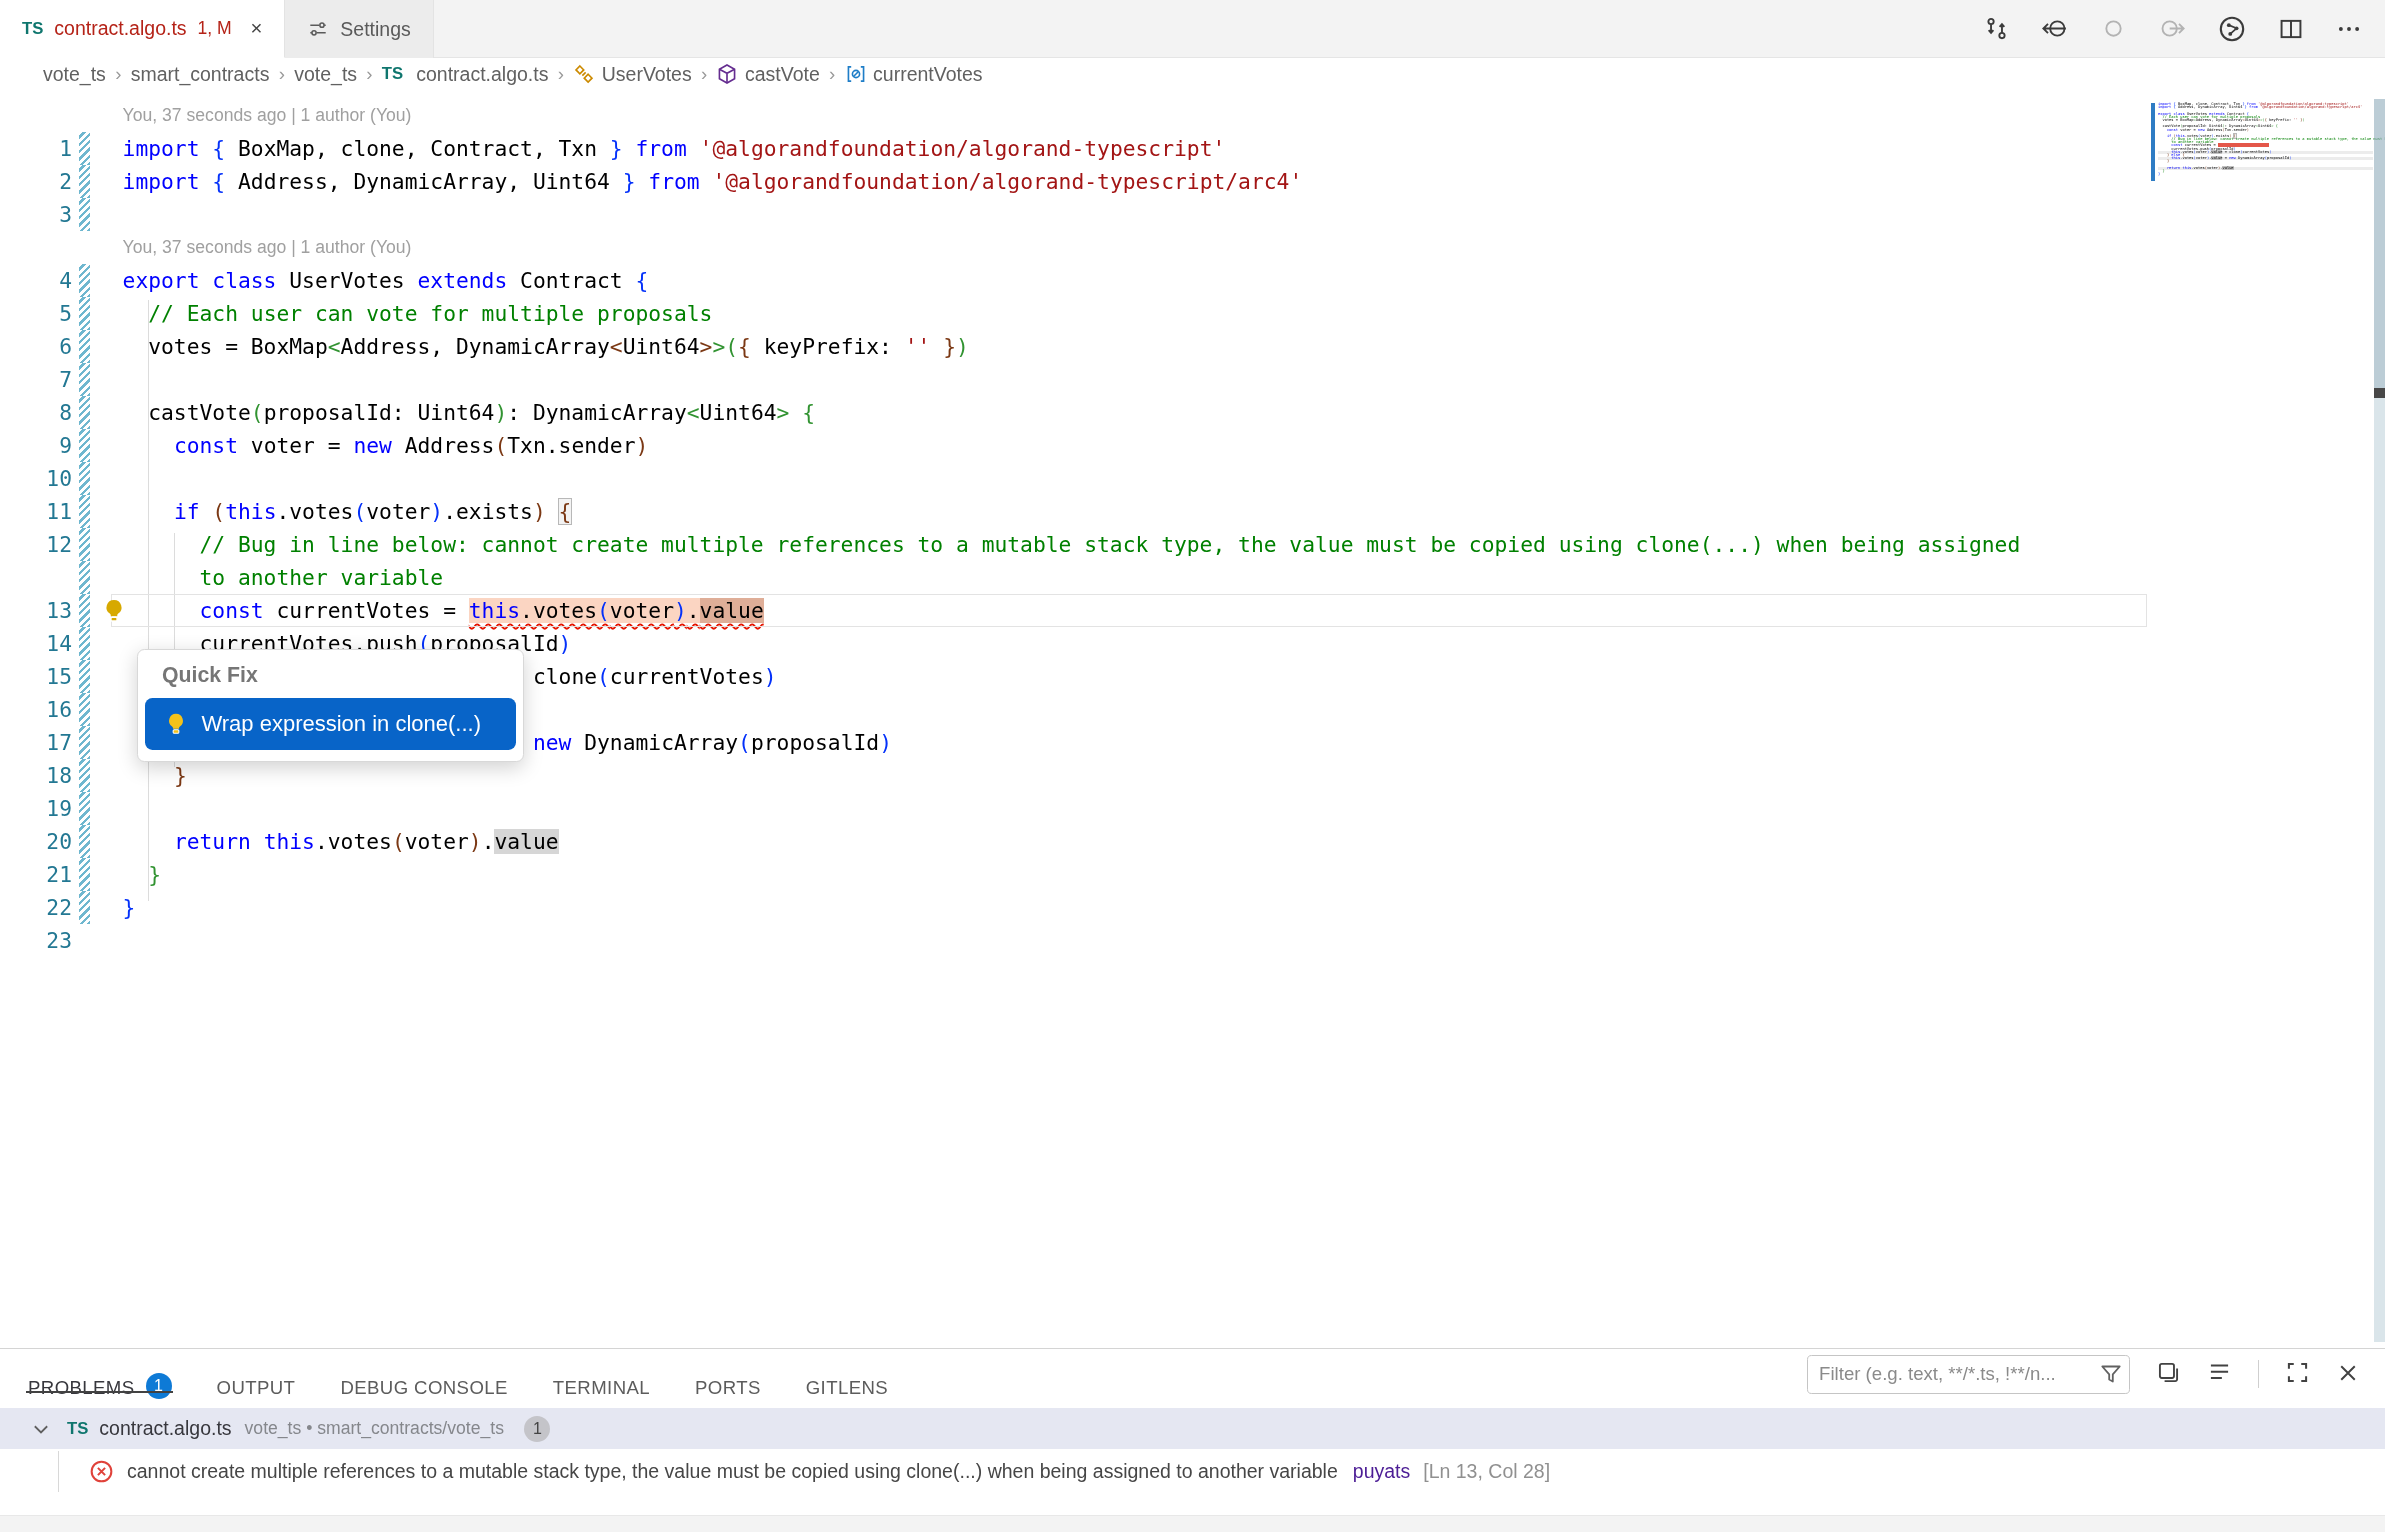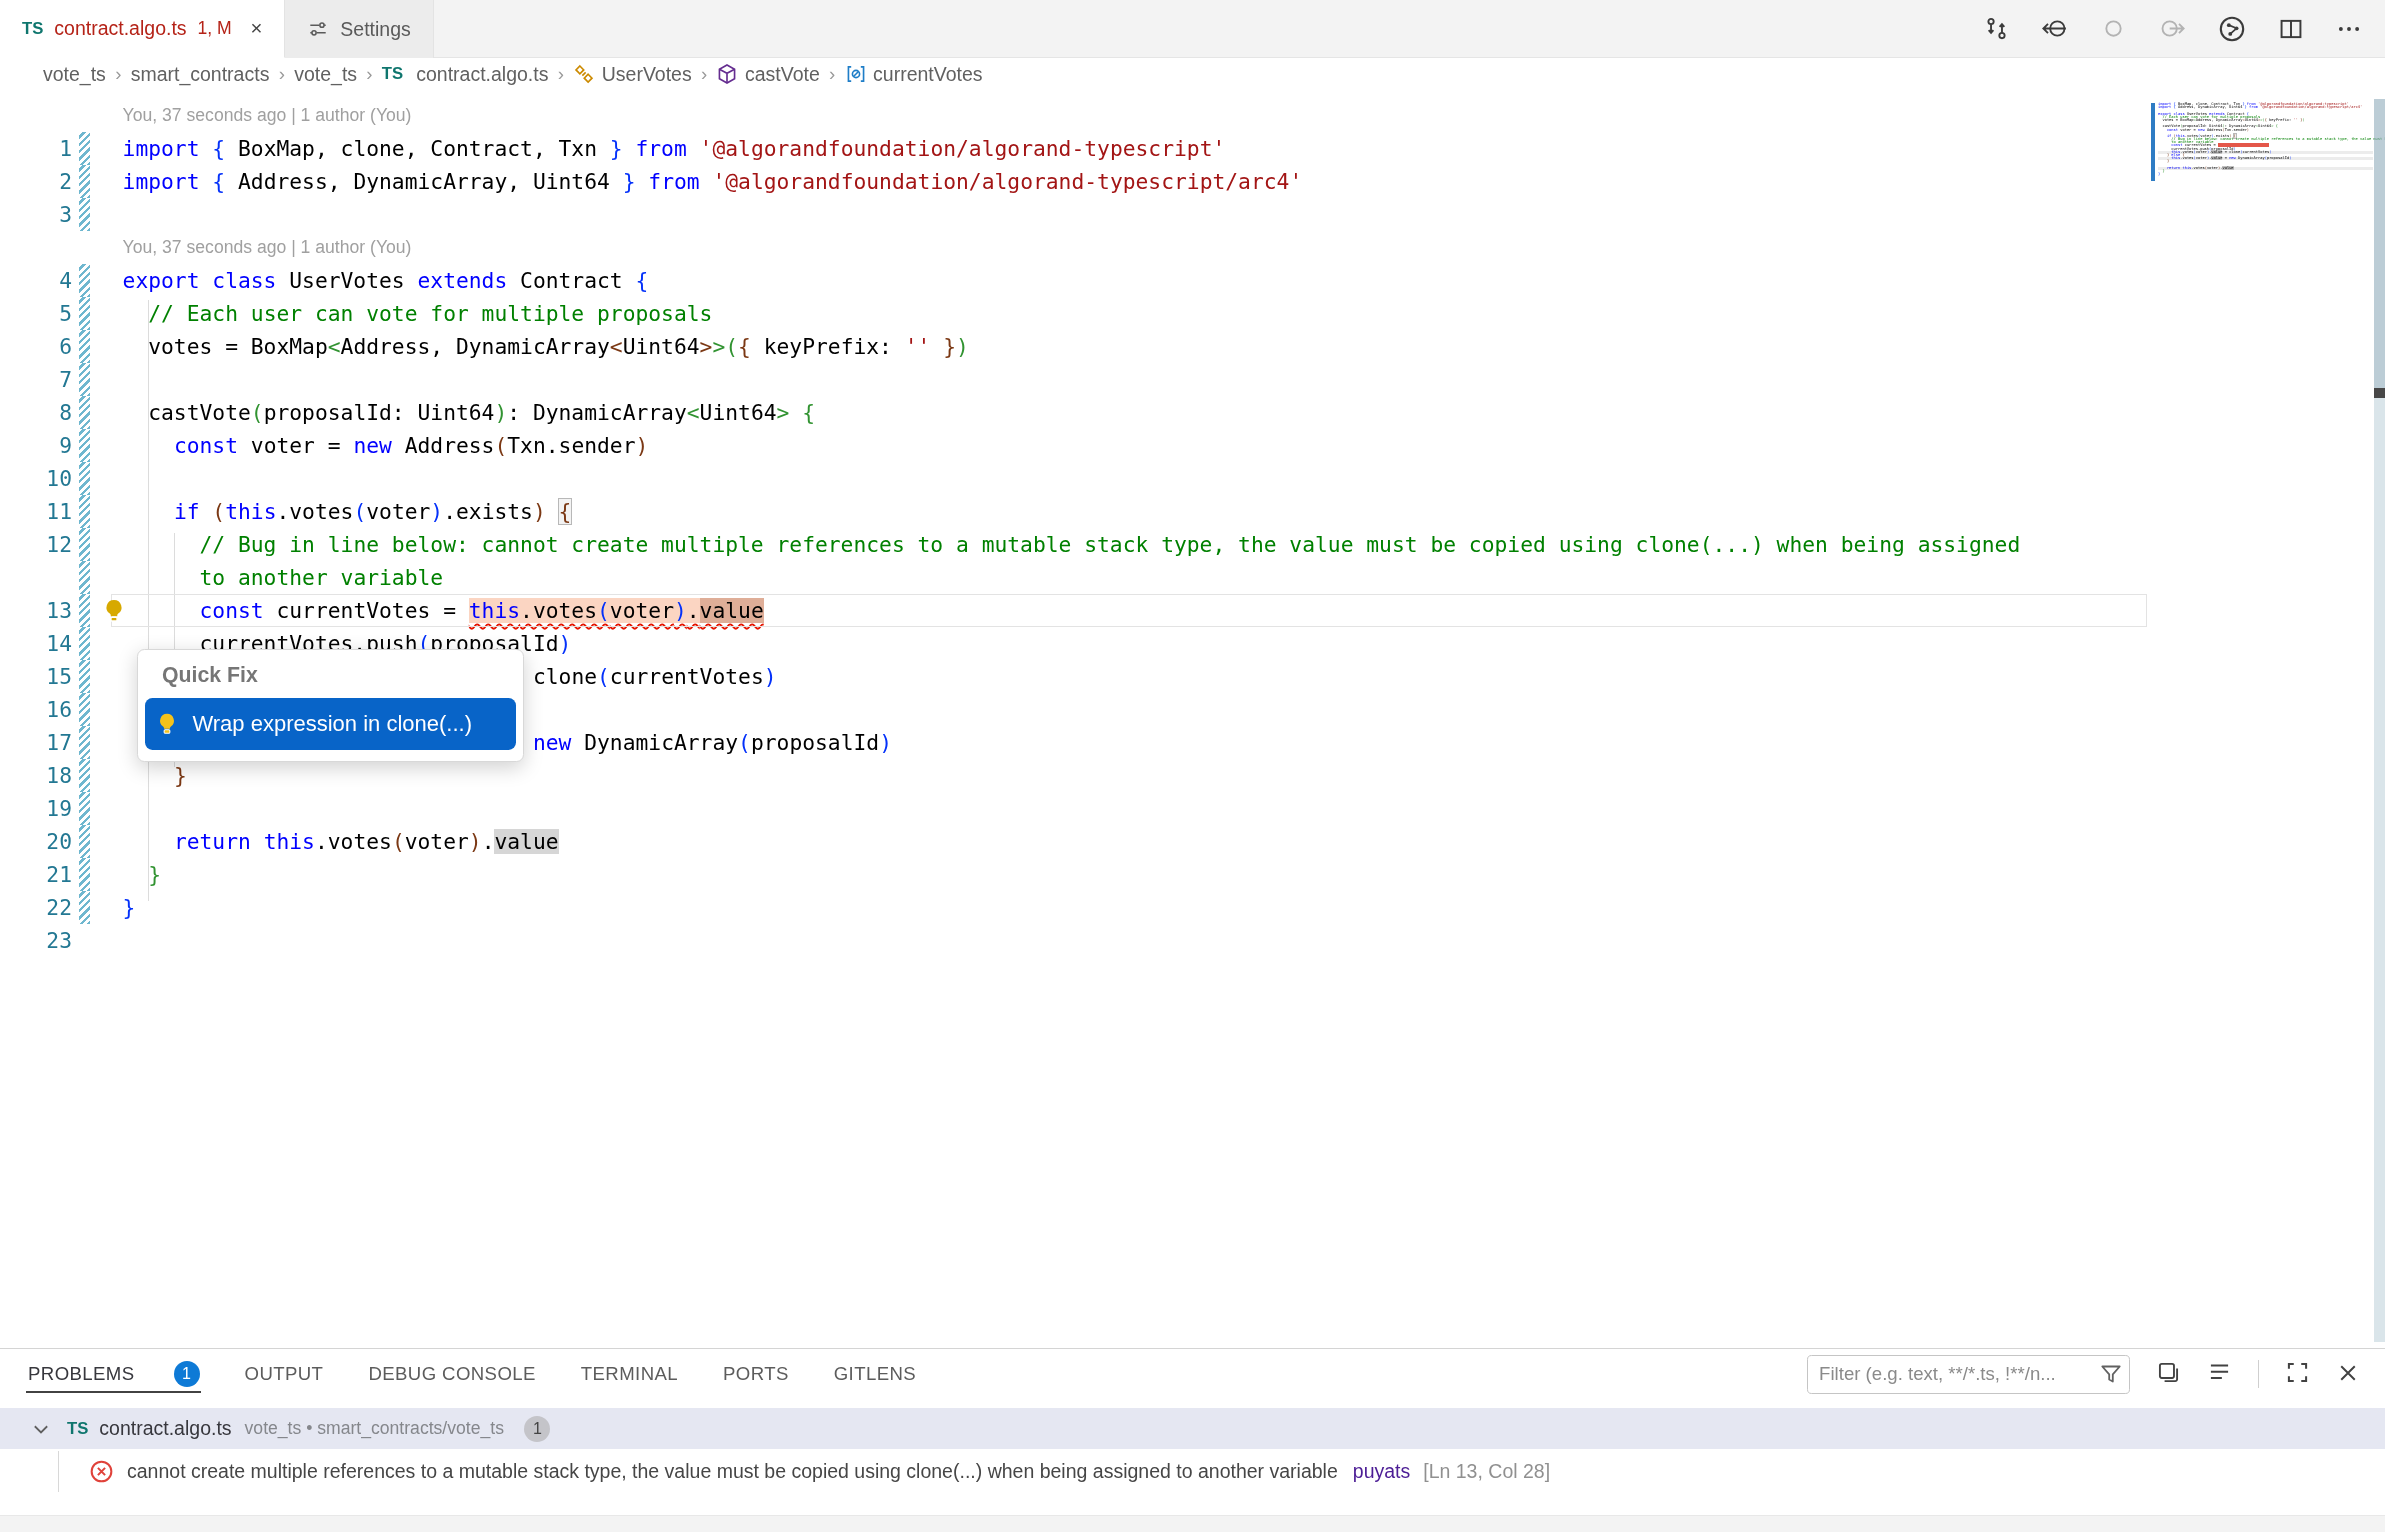--- a/index.html
+++ b/index.html
@@ -68,27 +68,27 @@
   .minimap .tok.gh { background:#c2c2c2; }
   .minimap .mrow.ghrow { background:#ececec; }
   .ruler { position:absolute; left:2374px; top:9.3px; width:12px; height:1243px; background:rgba(166,192,206,.42); }
   .ruler .thumb { position:absolute; left:0; right:0; top:0; height:289px; background:rgba(120,150,168,.30); }
   .ruler .mark { position:absolute; left:0; right:0; top:289px; height:10.2px; background:#474747; }
 
   
   .quickfix { position:absolute; left:137px; top:649px; width:387px; height:113px; background:#fff;
     border:0.9px solid #d8d8d8; border-radius:7.4px; box-shadow:0 5.6px 20.4px rgba(0,0,0,.18); z-index:20; }
   .qf-header { padding:13px 0 0 24px; font-size:21.3px; font-weight:bold; color:#767676; }
-  .qf-item { margin:10.2px 7.4px 0 7.4px; height:52px; border-radius:7.4px; background:#0864c8; display:flex; align-items:center; padding-left:10px; cursor:pointer; }
+  .qf-item { margin:10.2px 7.4px 0 7.4px; height:52px; border-radius:7.4px; background:#0864c8; display:flex; align-items:center; padding-left:19px; cursor:pointer; }
   .qf-item .qf-label { color:#fff; font-size:22px; margin-left:13px; }
 
   
   .panel { position:absolute; top:1348px; left:0; right:0; bottom:0; background:#fff; border-top:0.9px solid #d4d4d4; }
   .ptabs { display:flex; align-items:center; height:50px; padding-left:28px; gap:45px; }
-  .ptab { position:relative; font-size:18.6px; letter-spacing:0.4px; color:#5c5c5c; height:50px; display:flex; align-items:center; cursor:pointer;gap:28px; }
+  .ptab { position:relative; font-size:18.6px; letter-spacing:0.4px; color:#5c5c5c; height:50px; display:flex; align-items:flex-end; cursor:pointer; }
   .ptab.active { color:#37373d; }
   .ptab.active::after { content:""; position:absolute; left:-1.9px; right:-1.9px; bottom:5.6px; height:2.3px; background:#424242; }
   .pbadge { display:inline-flex; align-items:center; justify-content:center; width:26px; height:26px; border-radius:50%;
     background:#0e7ad6; color:#fff; font-size:16px; margin-left:11px; }
   .panel-actions { margin-left:auto; display:flex; align-items:center; gap:26px; padding-right:26px; }
   .pfilter { position:relative; width:323px; height:39px; }
   .pfilter input { width:100%; height:100%; border:0.9px solid #c5c5c5; border-radius:4.6px; font-size:18.6px; color:#6b6b6b;
     padding:0 24px 0 11px; outline:none; font-family:"Liberation Sans",sans-serif; background:#fff; }
   .pfilter input::placeholder { color:#8a8a8a; }
   .pfilter .funnel { position:absolute; right:7.4px; top:7.4px; }

